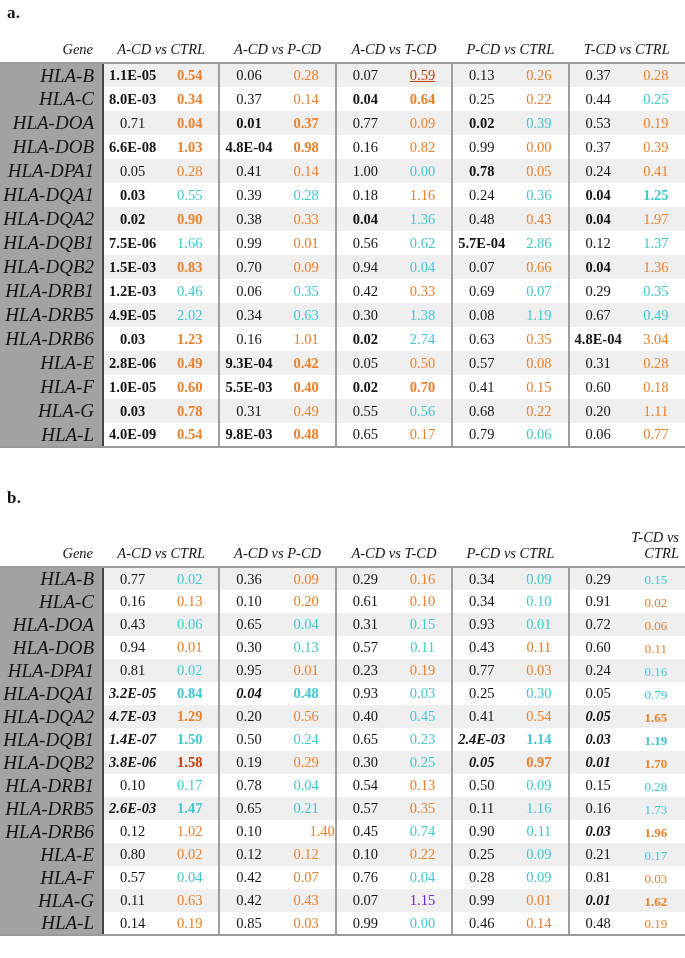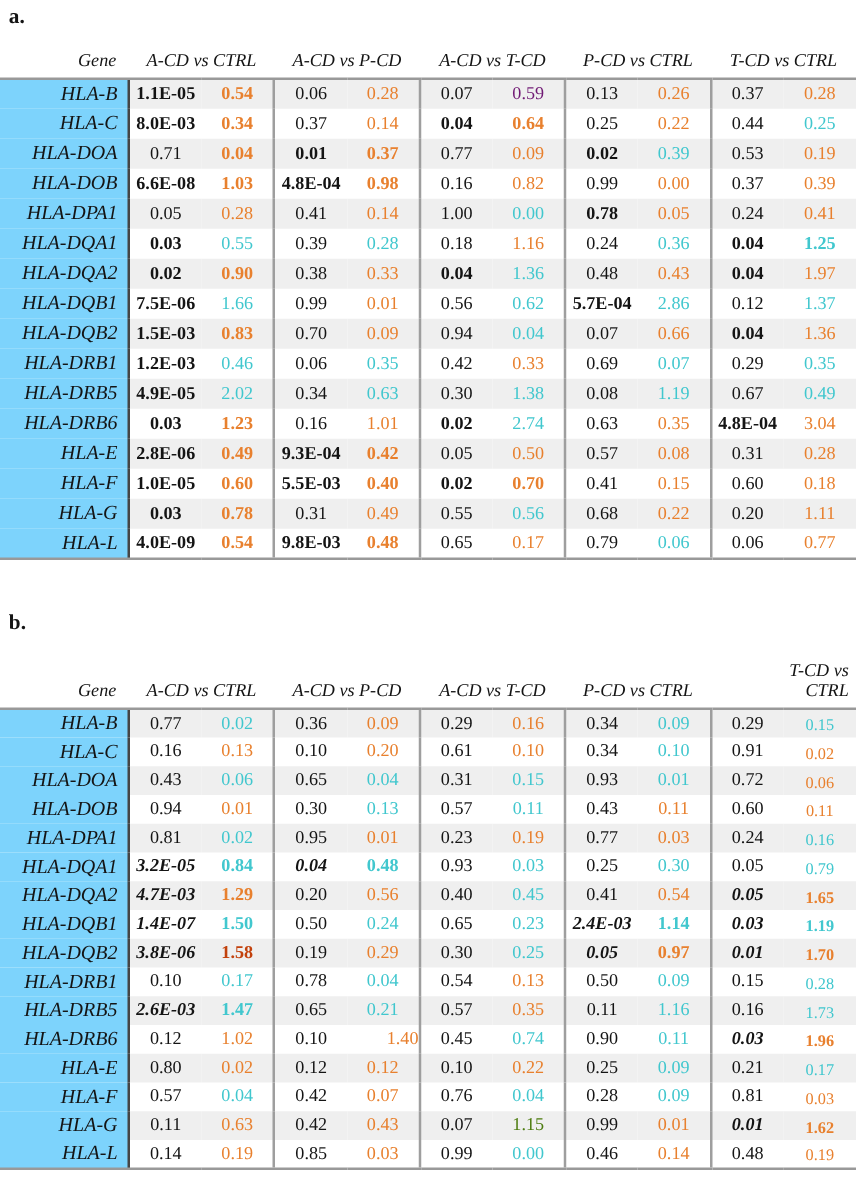--- a/index.html
+++ b/index.html
@@ -42,25 +42,25 @@
     line-height: 1.15;
   }
   #panel-a thead th { height: 29px; }
   #panel-b thead th { height: 50px; }
   thead th.gene-h { text-align: right; padding-right: 10px; }
   thead th.wrap { white-space: pre-line; text-align: right; padding-right: 6px; }
 
   tbody th.gene {
     font-weight: 400;
     font-style: italic;
-    font-size: 16px;
+    font-size: 19px;
     text-align: right;
     padding-right: 8px;
     border-right: 2px solid #454545;
-    background: #7dd3fc;
+    background: #a3a3a3;
   }
   tbody td { font-size: 14.5px; text-align: center; }
   #panel-a tbody tr { height: 24px; }
   #panel-b tbody tr { height: 23px; }
 
   tbody tr:nth-child(odd) td { background: #efefef; }
   td.gs { border-left: 2.5px solid #9e9e9e; }
 
   tbody tr:last-child td, tbody tr:last-child th { border-bottom: 2.5px solid #999999; }
 
@@ -102,21 +102,21 @@
           </tr>
         </thead>
         <tbody>
           <tr>
             <th class="gene">HLA-B</th>
             <td class="p sig">1.1E-05</td>
             <td class="fc sig" style="color: rgb(232, 128, 46);">0.54</td>
             <td class="p gs">0.06</td>
             <td class="fc" style="color: rgb(232, 128, 46);">0.28</td>
             <td class="p gs">0.07</td>
-            <td class="fc" style="color: #701a75;">0.59</td>
+            <td class="fc" style="color: #c2410c; text-decoration: underline;">0.59</td>
             <td class="p gs">0.13</td>
             <td class="fc" style="color: rgb(232, 128, 46);">0.26</td>
             <td class="p gs">0.37</td>
             <td class="fc g5" style="color: rgb(232, 128, 46);">0.28</td>
           </tr>
           <tr>
             <th class="gene">HLA-C</th>
             <td class="p sig">8.0E-03</td>
             <td class="fc sig" style="color: rgb(232, 128, 46);">0.34</td>
             <td class="p gs">0.37</td>
@@ -526,21 +526,21 @@
             <td class="p gs">0.81</td>
             <td class="fc g5" style="color: rgb(232, 128, 46);">0.03</td>
           </tr>
           <tr>
             <th class="gene">HLA-G</th>
             <td class="p">0.11</td>
             <td class="fc" style="color: rgb(232, 128, 46);">0.63</td>
             <td class="p gs">0.42</td>
             <td class="fc" style="color: rgb(232, 128, 46);">0.43</td>
             <td class="p gs">0.07</td>
-            <td class="fc" style="color: #4d7c0f;">1.15</td>
+            <td class="fc" style="color: #6d28d9;">1.15</td>
             <td class="p gs">0.99</td>
             <td class="fc" style="color: rgb(232, 128, 46);">0.01</td>
             <td class="p gs sig">0.01</td>
             <td class="fc sig g5" style="color: rgb(232, 128, 46);">1.62</td>
           </tr>
           <tr>
             <th class="gene">HLA-L</th>
             <td class="p">0.14</td>
             <td class="fc" style="color: rgb(232, 128, 46);">0.19</td>
             <td class="p gs">0.85</td>

